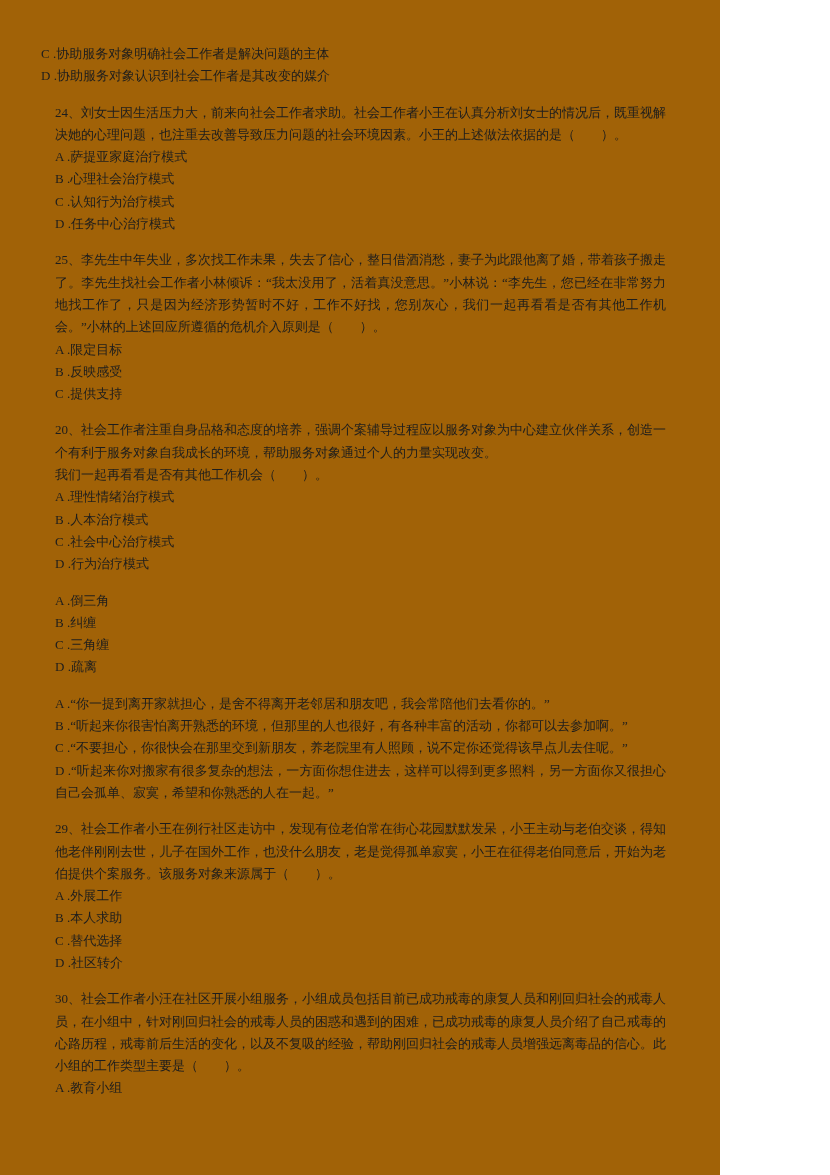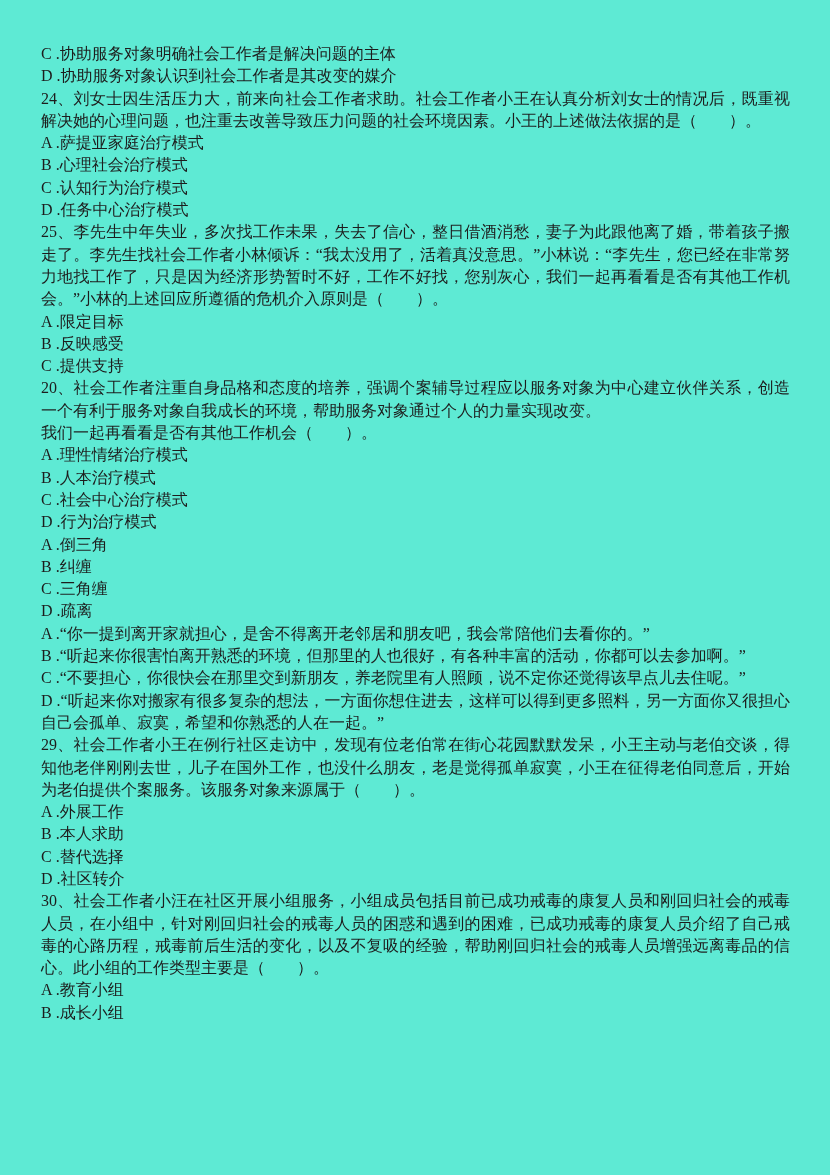--- a/index.html
+++ b/index.html
@@ -1,37 +1,37 @@
 <!DOCTYPE html>
 <html><head>
 <meta charset="utf-8">
 <style>
   html, body {
     margin: 0;
     padding: 0;
     background: #ffffff;
   }
   .page {
-    width: 830px;
+    width: 720px;
     min-height: 1175px;
     box-sizing: border-box;
     padding: 43px 40px 20px 41px;
-    background: #5eead4;
+    background: #a16207;
     color: #1d1d1d;
     font-family: "Liberation Serif", "DejaVu Serif", serif;
-    font-size: 16px;
+    font-size: 13px;
     line-height: 22.3px;
   }
   .page p.line {
     margin: 0;
     padding: 0;
     text-align: justify;
   }
   section {
-    margin: 0;
+    margin: 14px;
     padding: 0;
   }
 </style>
 </head>
 <body>
 
 <div class="page">
 
   <p class="line">C .协助服务对象明确社会工作者是解决问题的主体</p>
   <p class="line">D .协助服务对象认识到社会工作者是其改变的媒介</p>
@@ -78,16 +78,15 @@
     <p class="line">29、社会工作者小王在例行社区走访中，发现有位老伯常在街心花园默默发呆，小王主动与老伯交谈，得知他老伴刚刚去世，儿子在国外工作，也没什么朋友，老是觉得孤单寂寞，小王在征得老伯同意后，开始为老伯提供个案服务。该服务对象来源属于（　　）。</p>
     <p class="line">A .外展工作</p>
     <p class="line">B .本人求助</p>
     <p class="line">C .替代选择</p>
     <p class="line">D .社区转介</p>
   </section>
 
   <section>
     <p class="line">30、社会工作者小汪在社区开展小组服务，小组成员包括目前已成功戒毒的康复人员和刚回归社会的戒毒人员，在小组中，针对刚回归社会的戒毒人员的困惑和遇到的困难，已成功戒毒的康复人员介绍了自己戒毒的心路历程，戒毒前后生活的变化，以及不复吸的经验，帮助刚回归社会的戒毒人员增强远离毒品的信心。此小组的工作类型主要是（　　）。</p>
     <p class="line">A .教育小组</p>
-    <p class="line">B .成长小组</p>
   </section>
 
 </div>
 
 </body></html>

